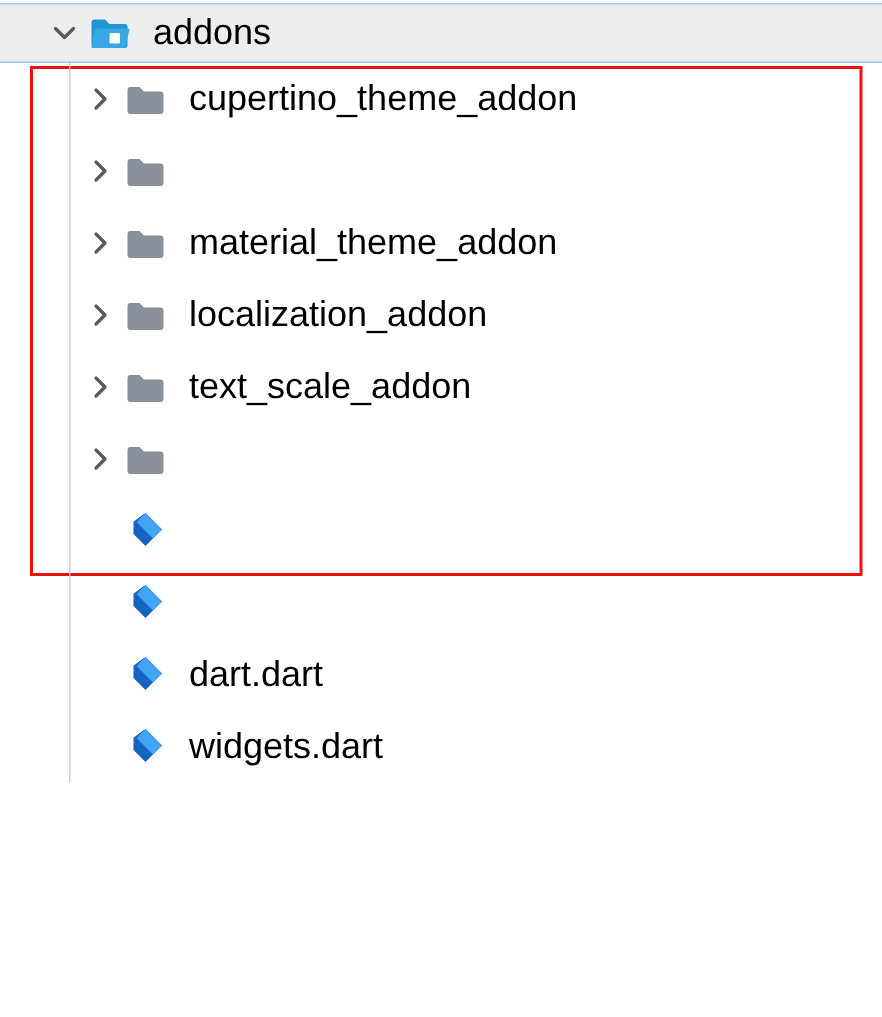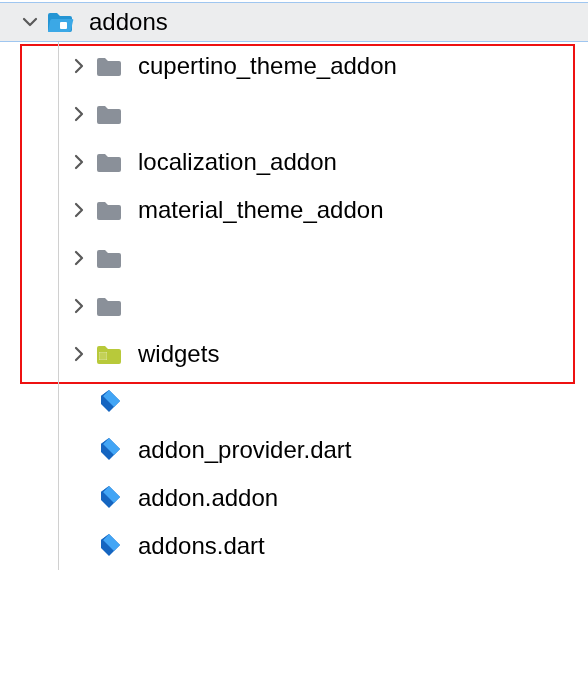--- a/index.html
+++ b/index.html
@@ -19,23 +19,23 @@
     height: 48px;
     padding-left: 14px;
     cursor: pointer;
     user-select: none;
   }
   .row.root {
     height: 40px;
     background: #ecedee;
     border-top: 1px solid #9fc6f0;
     border-bottom: 1px solid #9fc6f0;
-    padding-left: 15px;
-  }
-  .row.child { padding-left: 52px; position: relative; margin-left: 12px; }
+    padding-left: 28px;
+  }
+  .row.child { padding-left: 52px; position: relative; }
   .row.child::before {
     content: "";
     position: absolute;
     left: 46px;
     top: 0; bottom: 0;
     width: 1px;
     background: #d0d0d0;
   }
   .chev {
     width: 30px;
@@ -113,80 +113,59 @@
           <span class="chev">
             <svg id="chev-right" width="16" height="16" viewBox="0 0 16 16">
               <path d="M5 2 L11 8 L5 14" fill="none" stroke="#5a5a5a" stroke-width="2.2" stroke-linecap="round" stroke-linejoin="round"></path>
             </svg>
           </span>
           <span class="icon">
             <svg id="folder-gray" width="28" height="28" viewBox="0 0 28 28">
   <path d="M2 8 L2 22 Q2 24 4 24 L24 24 Q26 24 26 22 L26 11 Q26 9 24 9 L13 9 L10 6 L4 6 Q2 6 2 8 Z" fill="#8a9099"></path>
 </svg>
           </span>
+          <span class="label">material_theme_addon</span>
+        </div>
+        <div class="row child">
+          <span class="chev">
+            <svg id="chev-right" width="16" height="16" viewBox="0 0 16 16">
+              <path d="M5 2 L11 8 L5 14" fill="none" stroke="#5a5a5a" stroke-width="2.2" stroke-linecap="round" stroke-linejoin="round"></path>
+            </svg>
+          </span>
+          <span class="icon">
+            <svg id="folder-gray" width="28" height="28" viewBox="0 0 28 28">
+  <path d="M2 8 L2 22 Q2 24 4 24 L24 24 Q26 24 26 22 L26 11 Q26 9 24 9 L13 9 L10 6 L4 6 Q2 6 2 8 Z" fill="#8a9099"></path>
+</svg>
+          </span>
           <span class="label">localization_addon</span>
         </div>
         <div class="row child">
           <span class="chev">
             <svg id="chev-right" width="16" height="16" viewBox="0 0 16 16">
               <path d="M5 2 L11 8 L5 14" fill="none" stroke="#5a5a5a" stroke-width="2.2" stroke-linecap="round" stroke-linejoin="round"></path>
             </svg>
           </span>
           <span class="icon">
             <svg id="folder-gray" width="28" height="28" viewBox="0 0 28 28">
   <path d="M2 8 L2 22 Q2 24 4 24 L24 24 Q26 24 26 22 L26 11 Q26 9 24 9 L13 9 L10 6 L4 6 Q2 6 2 8 Z" fill="#8a9099"></path>
 </svg>
           </span>
-          <span class="label">material_theme_addon</span>
-        </div>
-        <div class="row child">
-          <span class="chev">
-            <svg id="chev-right" width="16" height="16" viewBox="0 0 16 16">
-              <path d="M5 2 L11 8 L5 14" fill="none" stroke="#5a5a5a" stroke-width="2.2" stroke-linecap="round" stroke-linejoin="round"></path>
-            </svg>
-          </span>
-          <span class="icon">
-            <svg id="folder-gray" width="28" height="28" viewBox="0 0 28 28">
-  <path d="M2 8 L2 22 Q2 24 4 24 L24 24 Q26 24 26 22 L26 11 Q26 9 24 9 L13 9 L10 6 L4 6 Q2 6 2 8 Z" fill="#8a9099"></path>
-</svg>
-          </span>
-        </div>
-        <div class="row child">
-          <span class="chev">
-            <svg id="chev-right" width="16" height="16" viewBox="0 0 16 16">
-              <path d="M5 2 L11 8 L5 14" fill="none" stroke="#5a5a5a" stroke-width="2.2" stroke-linecap="round" stroke-linejoin="round"></path>
-            </svg>
-          </span>
-          <span class="icon">
-            <svg id="folder-gray" width="28" height="28" viewBox="0 0 28 28">
-  <path d="M2 8 L2 22 Q2 24 4 24 L24 24 Q26 24 26 22 L26 11 Q26 9 24 9 L13 9 L10 6 L4 6 Q2 6 2 8 Z" fill="#8a9099"></path>
-</svg>
-          </span>
-        </div>
-      </div>
-    <div id="other-folders-container">
-        <div class="row child">
-          <span class="chev">
-            <svg id="chev-right" width="16" height="16" viewBox="0 0 16 16">
-              <path d="M5 2 L11 8 L5 14" fill="none" stroke="#5a5a5a" stroke-width="2.2" stroke-linecap="round" stroke-linejoin="round"></path>
-            </svg>
-          </span>
-          <span class="icon">
-            <svg id="folder-green" width="28" height="28" viewBox="0 0 28 28">
-  <path d="M2 8 L2 22 Q2 24 4 24 L24 24 Q26 24 26 22 L26 11 Q26 9 24 9 L13 9 L10 6 L4 6 Q2 6 2 8 Z" fill="#b8c93a"></path>
-  <rect x="4" y="12" width="8" height="8" fill="#fff" opacity="0.6" rx="1"></rect>
-  <line x1="6" y1="12" x2="6" y2="20" stroke="#b8c93a" stroke-width="1"></line>
-  <line x1="8" y1="12" x2="8" y2="20" stroke="#b8c93a" stroke-width="1"></line>
-  <line x1="10" y1="12" x2="10" y2="20" stroke="#b8c93a" stroke-width="1"></line>
-  <line x1="4" y1="14" x2="12" y2="14" stroke="#b8c93a" stroke-width="1"></line>
-  <line x1="4" y1="16" x2="12" y2="16" stroke="#b8c93a" stroke-width="1"></line>
-  <line x1="4" y1="18" x2="12" y2="18" stroke="#b8c93a" stroke-width="1"></line>
-</svg>
-          </span>
-          <span class="label">widgets</span>
+          <span class="label">text_scale_addon</span>
+        </div>
+        <div class="row child">
+          <span class="chev">
+            <svg id="chev-right" width="16" height="16" viewBox="0 0 16 16">
+              <path d="M5 2 L11 8 L5 14" fill="none" stroke="#5a5a5a" stroke-width="2.2" stroke-linecap="round" stroke-linejoin="round"></path>
+            </svg>
+          </span>
+          <span class="icon">
+            <svg id="folder-gray" width="28" height="28" viewBox="0 0 28 28">
+  <path d="M2 8 L2 22 Q2 24 4 24 L24 24 Q26 24 26 22 L26 11 Q26 9 24 9 L13 9 L10 6 L4 6 Q2 6 2 8 Z" fill="#8a9099"></path>
+</svg>
+          </span>
         </div>
       </div>
     <div id="files-container">
         <div class="row child file-row">
           <span class="chev">
             <svg id="chev-right" width="16" height="16" viewBox="0 0 16 16">
               <path d="M5 2 L11 8 L5 14" fill="none" stroke="#5a5a5a" stroke-width="2.2" stroke-linecap="round" stroke-linejoin="round"></path>
             </svg>
           </span>
           <span class="icon">
@@ -203,48 +182,47 @@
               <path d="M5 2 L11 8 L5 14" fill="none" stroke="#5a5a5a" stroke-width="2.2" stroke-linecap="round" stroke-linejoin="round"></path>
             </svg>
           </span>
           <span class="icon">
             <svg id="dart-file" width="28" height="28" viewBox="0 0 28 28">
   <path d="M14 2 L25 13 L14 24 L6 16 L6 8 Z" fill="#1565c0"></path>
   <path d="M14 2 L25 13 L19 19 L8 8 Z" fill="#42a5f5"></path>
   <path d="M6 8 L14 2 L8 8 Z" fill="#1565c0"></path>
 </svg>
           </span>
-          <span class="label">addon_provider.dart</span>
-        </div>
-        <div class="row child file-row">
-          <span class="chev">
-            <svg id="chev-right" width="16" height="16" viewBox="0 0 16 16">
-              <path d="M5 2 L11 8 L5 14" fill="none" stroke="#5a5a5a" stroke-width="2.2" stroke-linecap="round" stroke-linejoin="round"></path>
-            </svg>
-          </span>
-          <span class="icon">
-            <svg id="dart-file" width="28" height="28" viewBox="0 0 28 28">
-  <path d="M14 2 L25 13 L14 24 L6 16 L6 8 Z" fill="#1565c0"></path>
-  <path d="M14 2 L25 13 L19 19 L8 8 Z" fill="#42a5f5"></path>
-  <path d="M6 8 L14 2 L8 8 Z" fill="#1565c0"></path>
-</svg>
-          </span>
-          <span class="label">addon.addon</span>
-        </div>
-        <div class="row child file-row">
-          <span class="chev">
-            <svg id="chev-right" width="16" height="16" viewBox="0 0 16 16">
-              <path d="M5 2 L11 8 L5 14" fill="none" stroke="#5a5a5a" stroke-width="2.2" stroke-linecap="round" stroke-linejoin="round"></path>
-            </svg>
-          </span>
-          <span class="icon">
-            <svg id="dart-file" width="28" height="28" viewBox="0 0 28 28">
-  <path d="M14 2 L25 13 L14 24 L6 16 L6 8 Z" fill="#1565c0"></path>
-  <path d="M14 2 L25 13 L19 19 L8 8 Z" fill="#42a5f5"></path>
-  <path d="M6 8 L14 2 L8 8 Z" fill="#1565c0"></path>
-</svg>
-          </span>
-          <span class="label">addons.dart</span>
+        </div>
+        <div class="row child file-row">
+          <span class="chev">
+            <svg id="chev-right" width="16" height="16" viewBox="0 0 16 16">
+              <path d="M5 2 L11 8 L5 14" fill="none" stroke="#5a5a5a" stroke-width="2.2" stroke-linecap="round" stroke-linejoin="round"></path>
+            </svg>
+          </span>
+          <span class="icon">
+            <svg id="dart-file" width="28" height="28" viewBox="0 0 28 28">
+  <path d="M14 2 L25 13 L14 24 L6 16 L6 8 Z" fill="#1565c0"></path>
+  <path d="M14 2 L25 13 L19 19 L8 8 Z" fill="#42a5f5"></path>
+  <path d="M6 8 L14 2 L8 8 Z" fill="#1565c0"></path>
+</svg>
+          </span>
+          <span class="label">dart.dart</span>
+        </div>
+        <div class="row child file-row">
+          <span class="chev">
+            <svg id="chev-right" width="16" height="16" viewBox="0 0 16 16">
+              <path d="M5 2 L11 8 L5 14" fill="none" stroke="#5a5a5a" stroke-width="2.2" stroke-linecap="round" stroke-linejoin="round"></path>
+            </svg>
+          </span>
+          <span class="icon">
+            <svg id="dart-file" width="28" height="28" viewBox="0 0 28 28">
+  <path d="M14 2 L25 13 L14 24 L6 16 L6 8 Z" fill="#1565c0"></path>
+  <path d="M14 2 L25 13 L19 19 L8 8 Z" fill="#42a5f5"></path>
+  <path d="M6 8 L14 2 L8 8 Z" fill="#1565c0"></path>
+</svg>
+          </span>
+          <span class="label">widgets.dart</span>
         </div>
       </div>
   </div>
 
 </div>
 
 </body></html>

